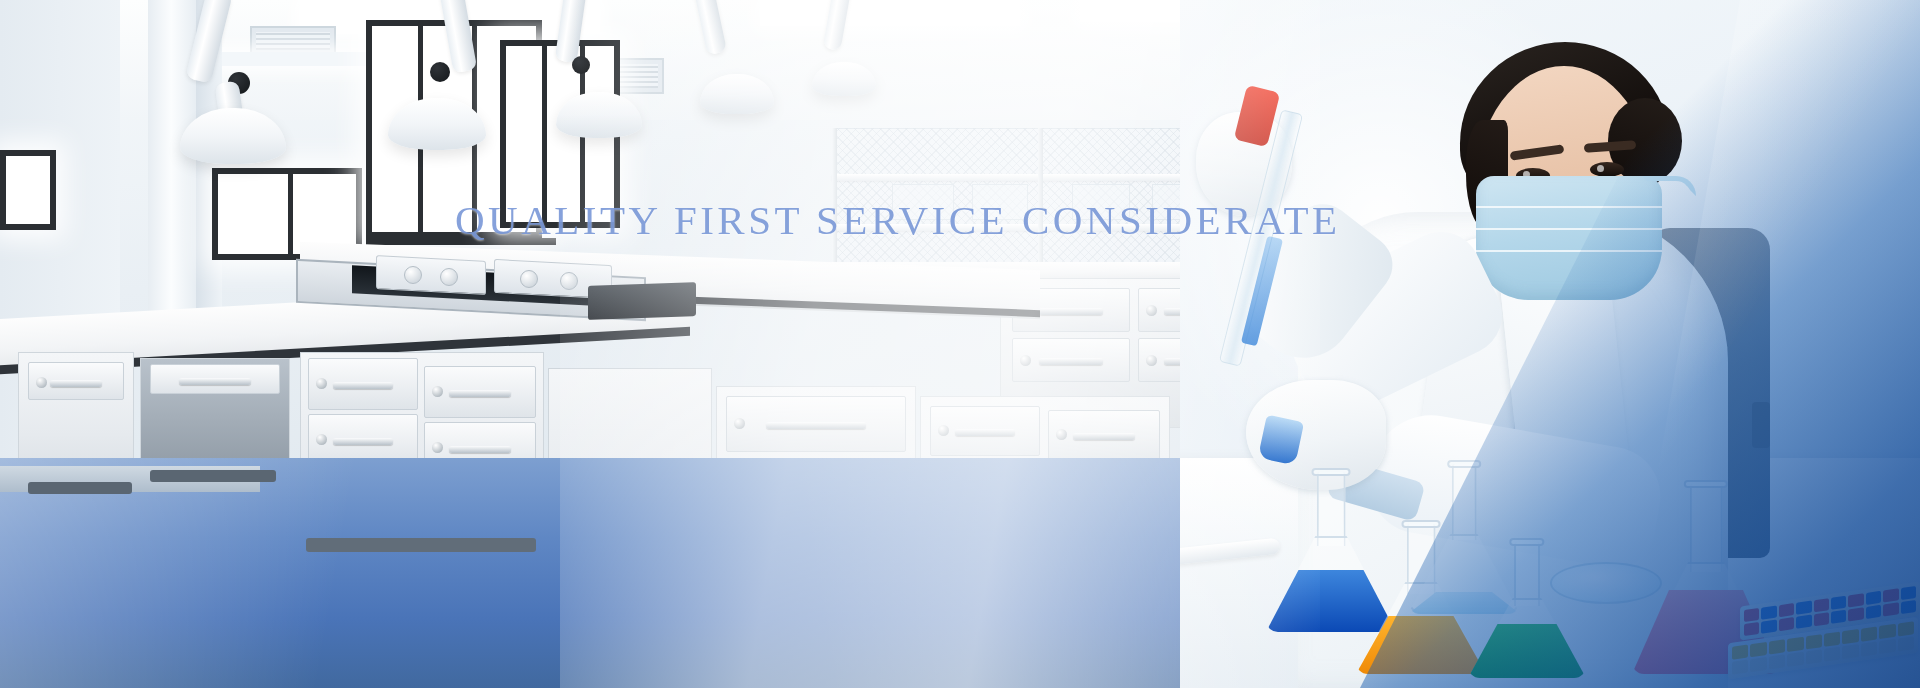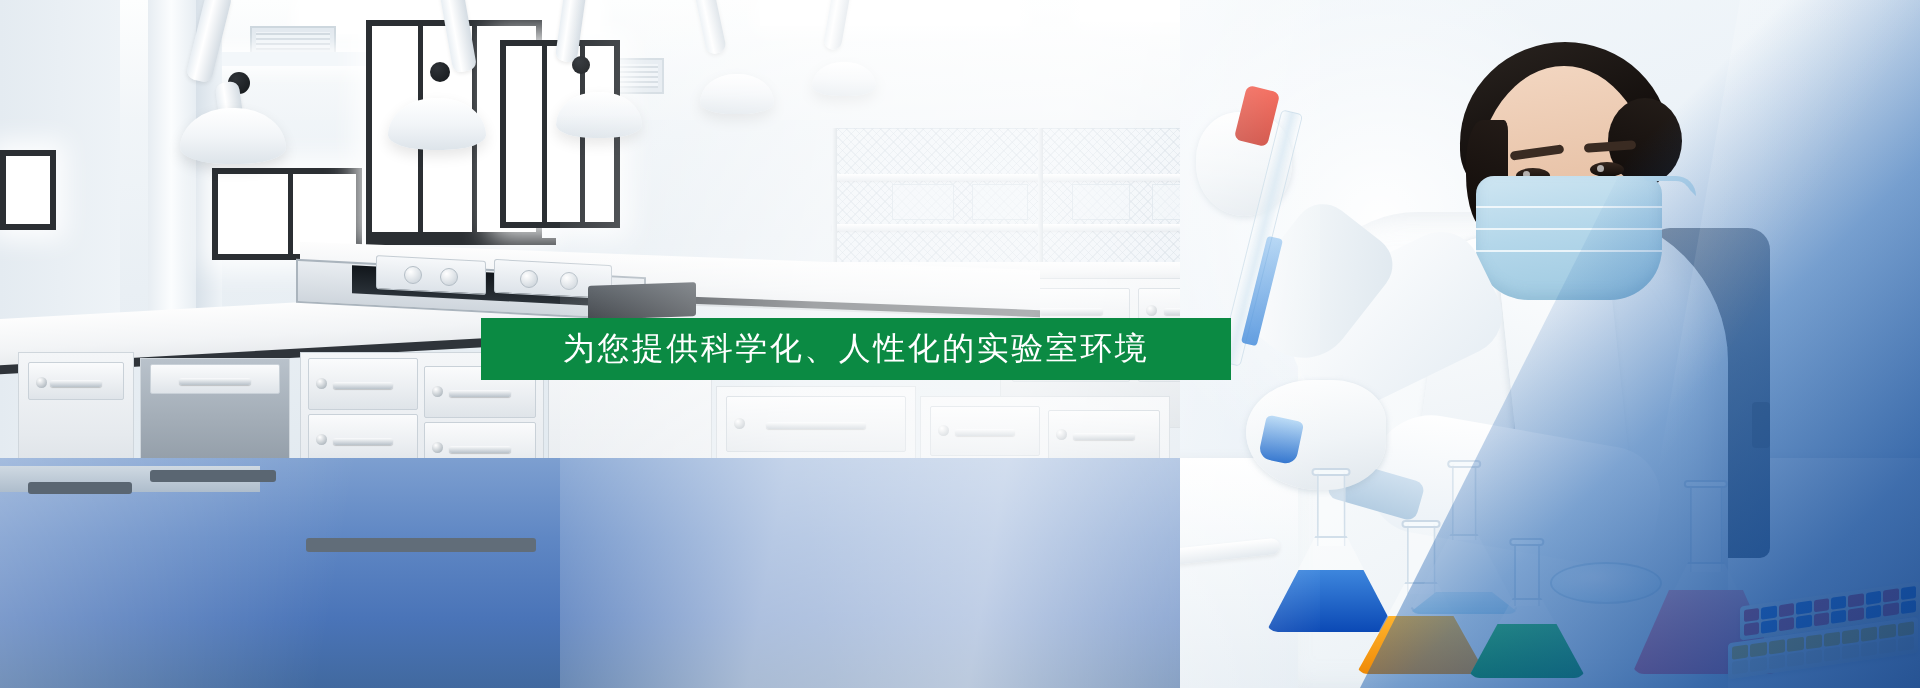--- a/index.html
+++ b/index.html
@@ -749,20 +749,18 @@
       </div>
     </div>
 
     <div class="blue-wedge"></div>
     <div class="blue-wedge-2"></div>
   </div>
 
   <div class="haze"></div>
 
   <div class="overlay">
-
-
-    <div class="green-bar">
-      <span>为您提供科学化、人性化的实验室环境</span>
-    </div>
+    <div class="eyebrow-en">QUALITY FIRST SERVICE CONSIDERATE</div>
+
+
   </div>
 
 </div>
 
 </body></html>

